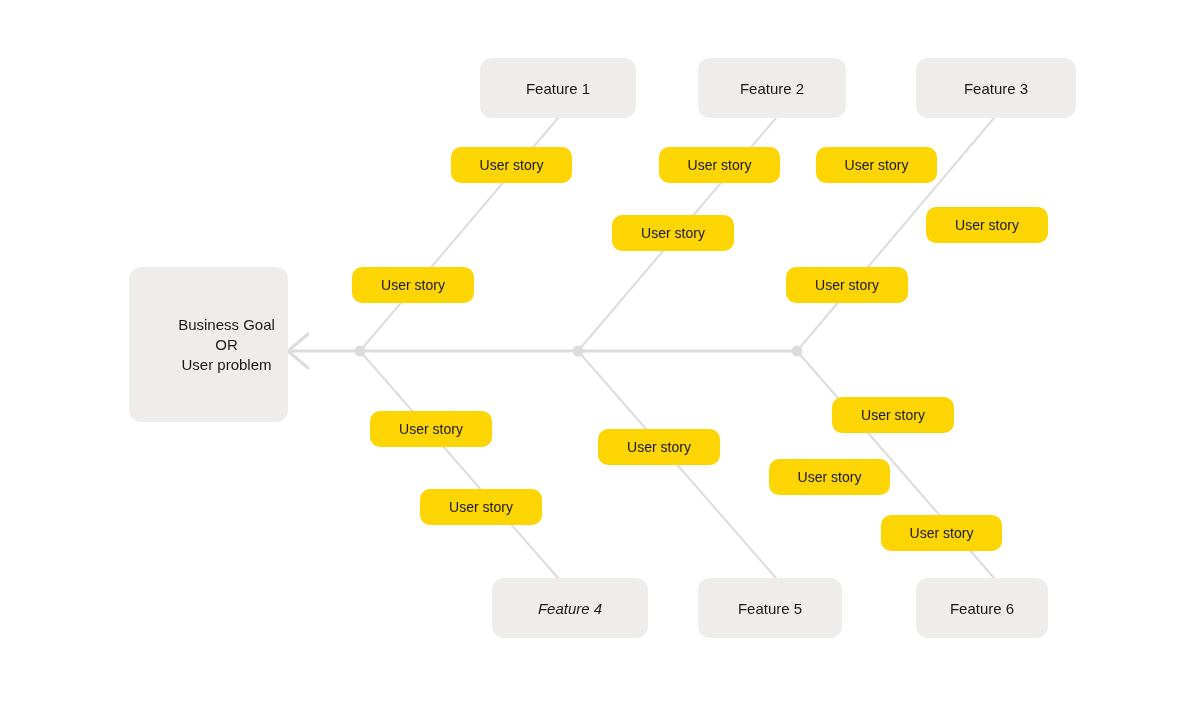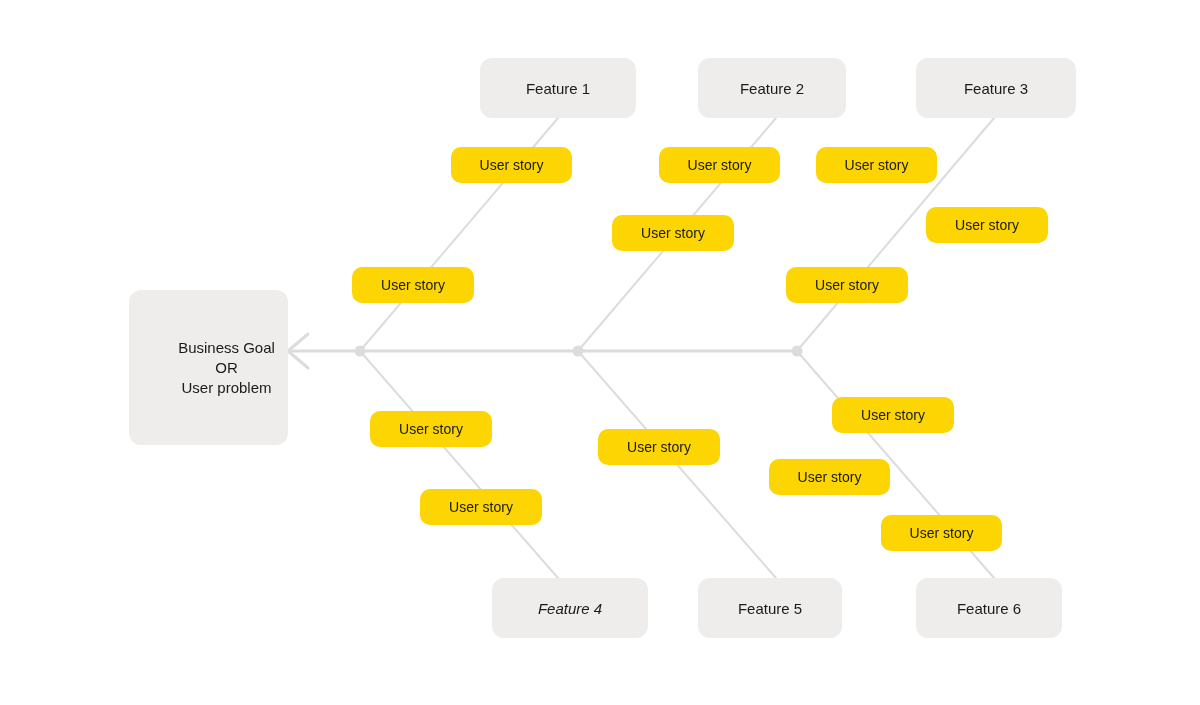--- a/index.html
+++ b/index.html
@@ -73,29 +73,29 @@
         <path d="M 308 334 L 288 351 L 308 368" fill="none" stroke="#dcdcdc" stroke-width="3" stroke-linecap="round" stroke-linejoin="round"></path>
       </g>
     <g id="joint-dots">
         <circle cx="360" cy="351" r="5.5" fill="#dcdcdc"></circle>
         <circle cx="578" cy="351" r="5.5" fill="#dcdcdc"></circle>
         <circle cx="797" cy="351" r="5.5" fill="#dcdcdc"></circle>
       </g>
   </svg>
 
   <div id="nodes-layer">
-      <div class="node central-node" style="left: 129px; top: 290px; width: 159px; height: 155px; padding-left: 36px;">Business Goal
+      <div class="node central-node" style="left: 129px; top: 267px; width: 159px; height: 155px; padding-left: 36px;">Business Goal
 OR
 User problem</div>
       <div class="node feature-node" style="left: 480px; top: 58px; width: 156px; height: 60px;">Feature 1</div>
       <div class="node feature-node" style="left: 698px; top: 58px; width: 148px; height: 60px;">Feature 2</div>
       <div class="node feature-node" style="left: 916px; top: 58px; width: 160px; height: 60px;">Feature 3</div>
       <div class="node feature-node" style="left: 492px; top: 578px; width: 156px; height: 60px; font-style: italic;">Feature 4</div>
       <div class="node feature-node" style="left: 698px; top: 578px; width: 144px; height: 60px;">Feature 5</div>
-      <div class="node feature-node" style="left: 916px; top: 578px; width: 146px; height: 60px;">Feature 6</div>
+      <div class="node feature-node" style="left: 916px; top: 578px; width: 132px; height: 60px;">Feature 6</div>
       <div class="node story-node" style="left: 451px; top: 147px; width: 121px; height: 36px;">User story</div>
       <div class="node story-node" style="left: 352px; top: 267px; width: 122px; height: 36px;">User story</div>
       <div class="node story-node" style="left: 659px; top: 147px; width: 121px; height: 36px;">User story</div>
       <div class="node story-node" style="left: 612px; top: 215px; width: 122px; height: 36px;">User story</div>
       <div class="node story-node" style="left: 816px; top: 147px; width: 121px; height: 36px;">User story</div>
       <div class="node story-node" style="left: 926px; top: 207px; width: 122px; height: 36px;">User story</div>
       <div class="node story-node" style="left: 786px; top: 267px; width: 122px; height: 36px;">User story</div>
       <div class="node story-node" style="left: 370px; top: 411px; width: 122px; height: 36px;">User story</div>
       <div class="node story-node" style="left: 420px; top: 489px; width: 122px; height: 36px;">User story</div>
       <div class="node story-node" style="left: 598px; top: 429px; width: 122px; height: 36px;">User story</div>

